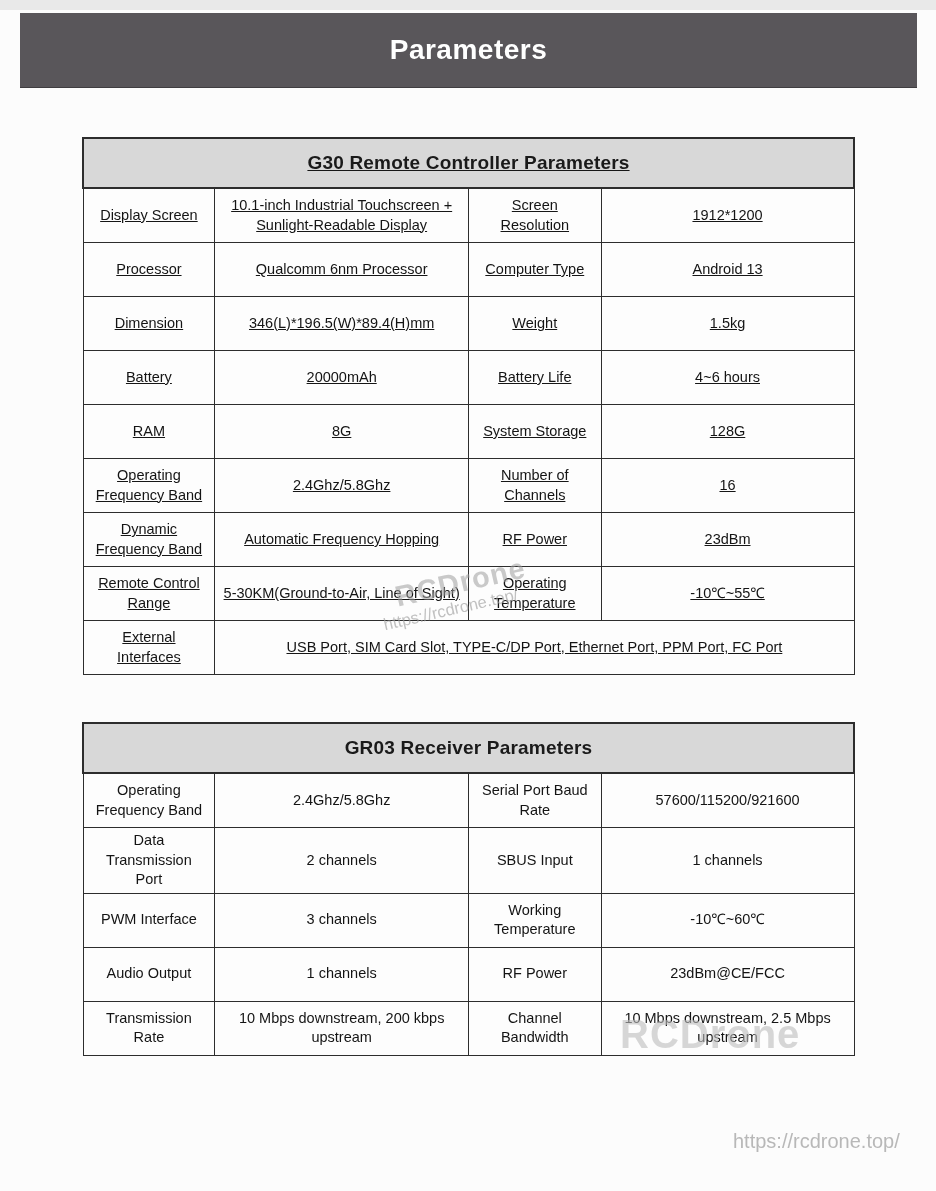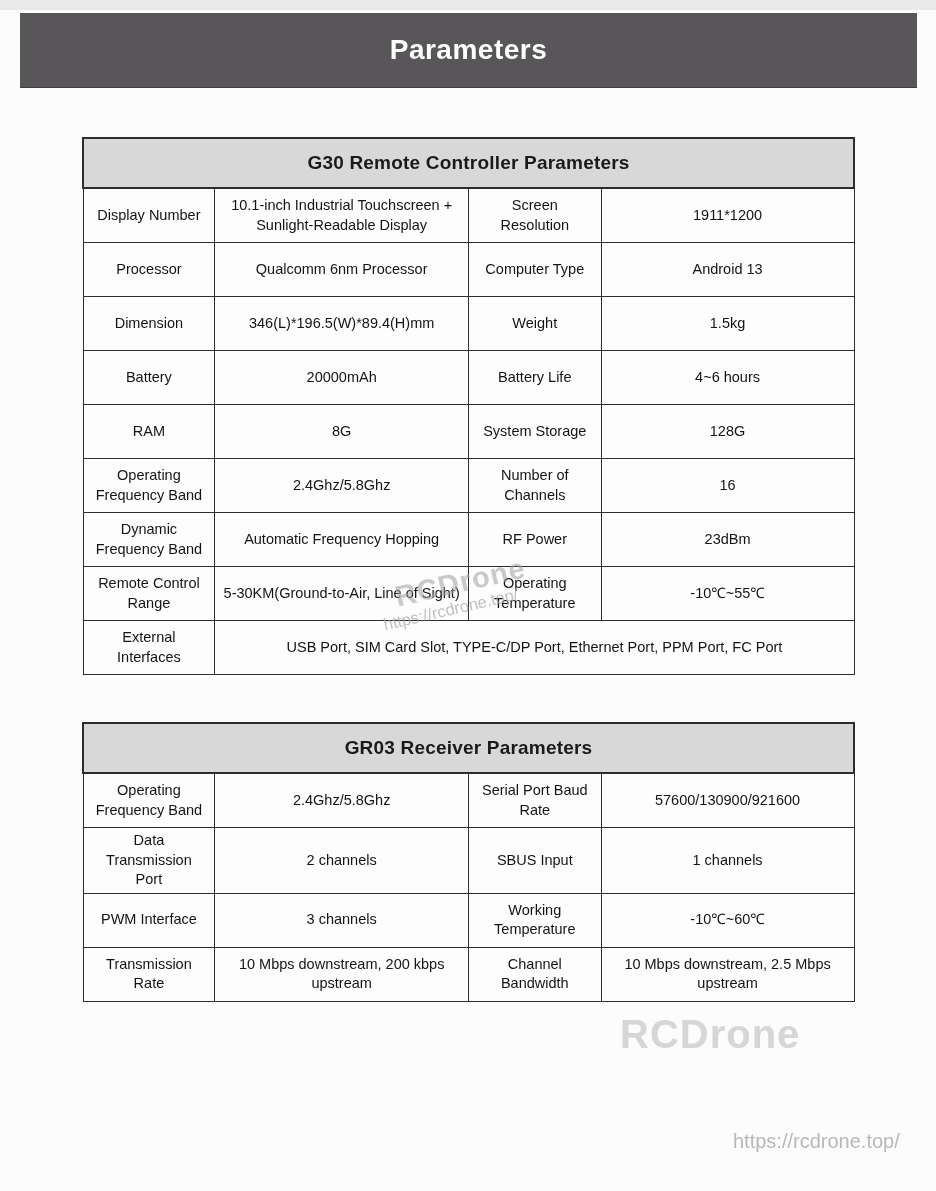--- a/index.html
+++ b/index.html
@@ -23,21 +23,21 @@
     display: flex; align-items: center; justify-content: center;
     box-shadow: 0 1px 0 #3f3d40;
   }
   .header-bar .title {
     color: #ffffff;
     font-size: 28px;
     font-weight: 600;
     letter-spacing: 0.5px;
   }
   .table-wrap { position: absolute; left: 82px; width: 773px; }
-  .table-wrap.t1 { top: 137px; }
+  .table-wrap.t1 { top: 137px; text-decoration: underline; }
   .table-wrap.t2 { top: 722px; }
   table.param-table {
     border-collapse: collapse;
     table-layout: fixed;
     width: 100%;
     background: #fdfdfd;
   }
   table.param-table th.table-title {
     background: #d8d8d8;
     border: 2px solid #2d2d2d;
@@ -107,24 +107,24 @@
         <col style="width:17.2%">
         <col style="width:32.8%">
     </colgroup>
     <thead>
       <tr>
         <th class="table-title" colspan="4">G30 Remote Controller Parameters</th>
       </tr>
     </thead>
     <tbody>
         <tr>
-          <td>Display Number</td>
+          <td>Display Screen</td>
           <td>10.1-inch Industrial Touchscreen + Sunlight-Readable Display</td>
           <td>Screen Resolution</td>
-          <td>1911*1200</td>
+          <td>1912*1200</td>
         </tr>
         <tr>
           <td>Processor</td>
           <td>Qualcomm 6nm Processor</td>
           <td>Computer Type</td>
           <td>Android 13</td>
         </tr>
         <tr>
           <td>Dimension</td>
           <td>346(L)*196.5(W)*89.4(H)mm</td>
@@ -180,35 +180,41 @@
     <thead>
       <tr>
         <th class="table-title" colspan="4">GR03 Receiver Parameters</th>
       </tr>
     </thead>
     <tbody>
         <tr>
           <td>Operating Frequency Band</td>
           <td>2.4Ghz/5.8Ghz</td>
           <td>Serial Port Baud Rate</td>
-          <td>57600/130900/921600</td>
+          <td>57600/115200/921600</td>
         </tr>
         <tr>
           <td>Data Transmission Port</td>
           <td>2 channels</td>
           <td>SBUS Input</td>
           <td>1 channels</td>
         </tr>
         <tr>
           <td>PWM Interface</td>
           <td>3 channels</td>
           <td>Working Temperature</td>
           <td>-10℃~60℃</td>
         </tr>
         <tr>
+          <td>Audio Output</td>
+          <td>1 channels</td>
+          <td>RF Power</td>
+          <td>23dBm@CE/FCC</td>
+        </tr>
+        <tr>
           <td>Transmission Rate</td>
           <td>10 Mbps downstream, 200 kbps upstream</td>
           <td>Channel Bandwidth</td>
           <td>10 Mbps downstream, 2.5 Mbps upstream</td>
         </tr>
       </tbody>
   </table>
 </div>
 
 <div class="watermark wm-brand-1">RCDrone</div>

